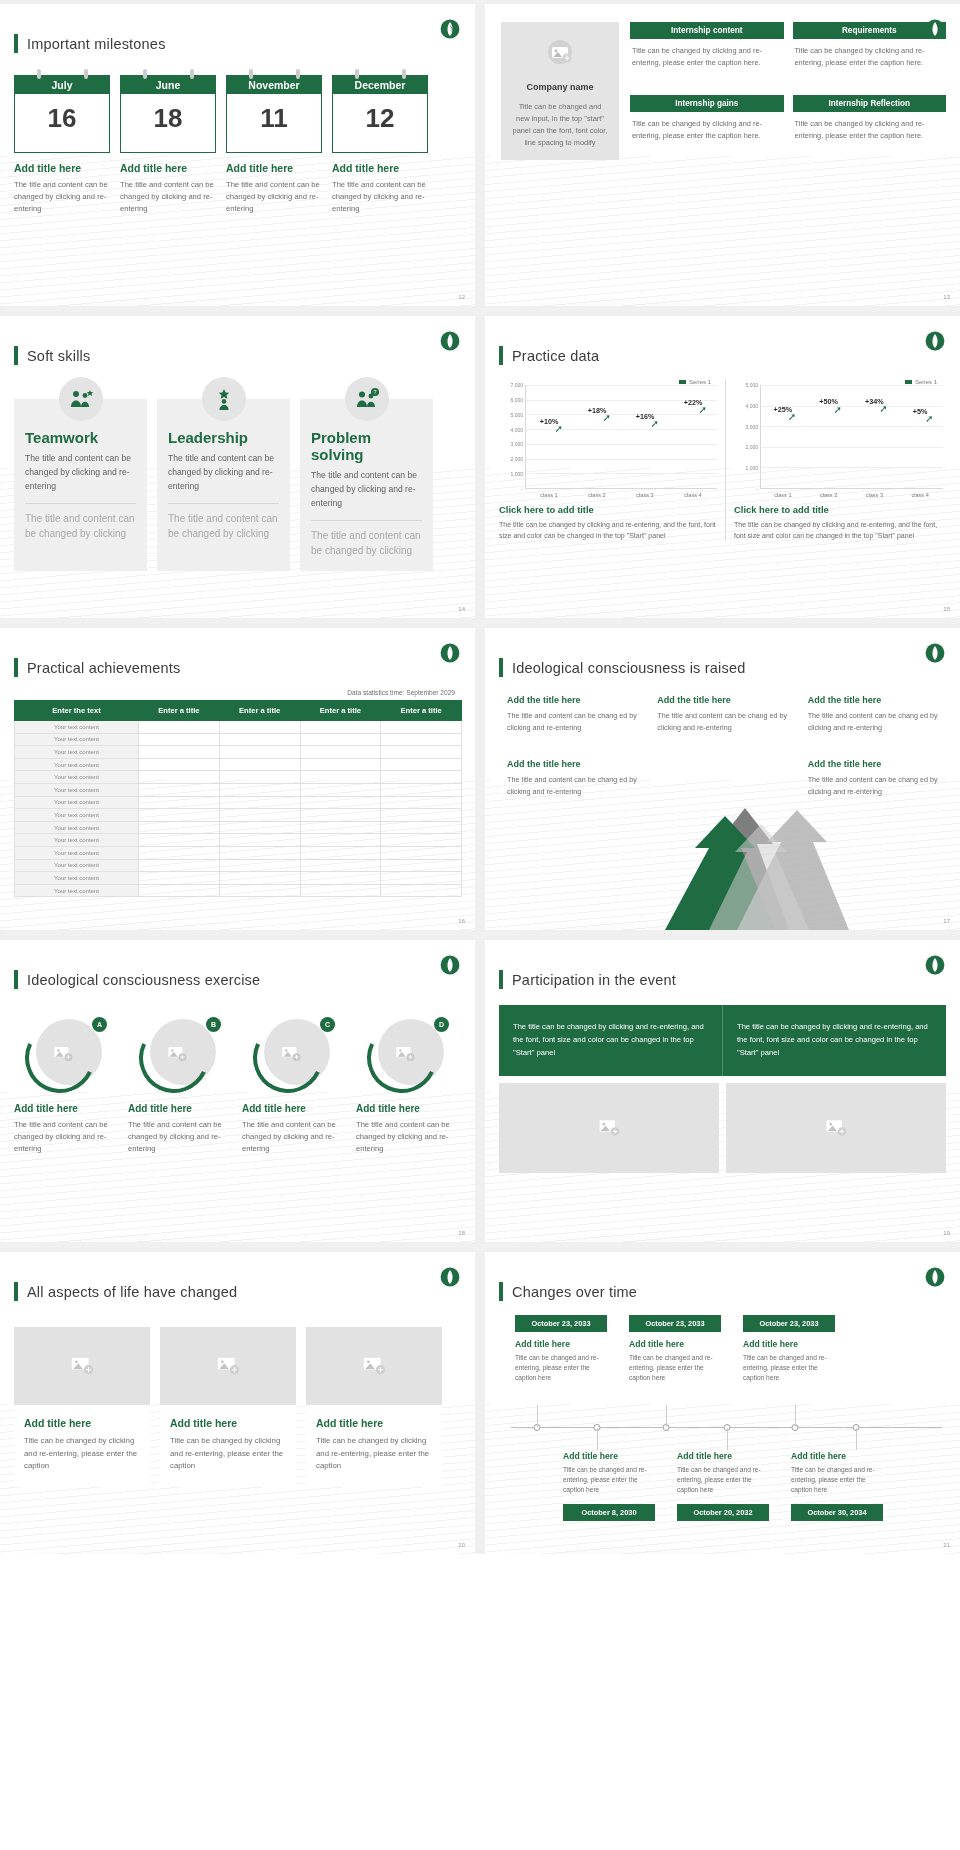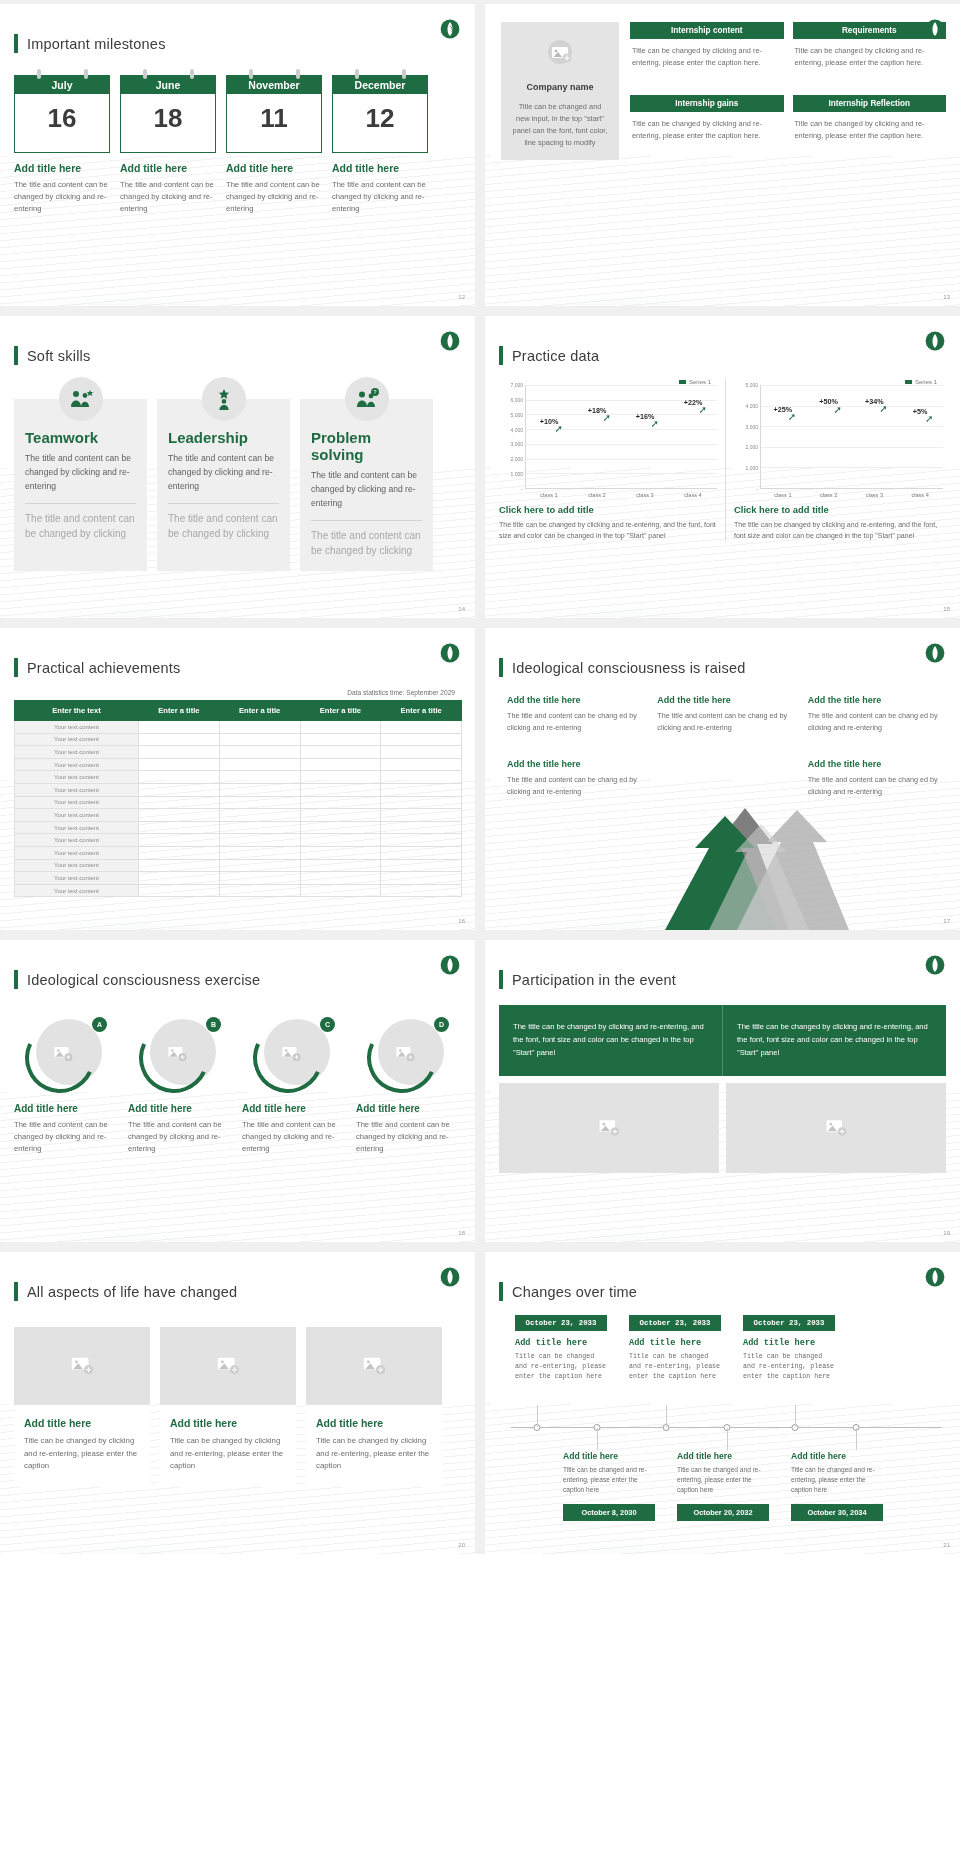--- a/index.html
+++ b/index.html
@@ -196,21 +196,21 @@
   
   .lc-wrap { display: flex; gap: 10px; padding: 26px 14px 0 14px; }
   .lc { width: 136px; }
   .lc .img { height: 78px; background: #e2e2e2; display: flex; align-items: center; justify-content: center; }
   .lc .cap { background: #fff; padding: 12px 10px 14px; }
   .lc h4 { margin: 0 0 6px; font-size: 10.5px; color: #1f6b42; font-weight: bold; }
   .lc p { margin: 0; font-size: 7.8px; line-height: 1.62; color: #6d6d6d; }
 
   
   .tl { position: relative; padding: 14px 14px 0 22px; height: 268px; }
-  .tl-row { display: flex; gap: 22px; font-family: Liberation Mono, monospace; }
+  .tl-row { display: flex; gap: 22px; }
   .tl-top { margin-left: 8px; }
   .tl-item { width: 92px; }
   .date-chip {
     background: #1f6b42; color: #fff; font-size: 7.4px; font-weight: bold;
     text-align: center; padding: 4px 0; margin-bottom: 7px;
   }
   .tl-item h4 { margin: 0 0 4px; font-size: 8.6px; color: #1f6b42; font-weight: bold; }
   .tl-item p { margin: 0; font-size: 6.6px; line-height: 1.55; color: #6d6d6d; }
   .axis {
     position: absolute; left: 26px; right: 18px; top: 126px; height: 1px; background: #bdbdbd;

